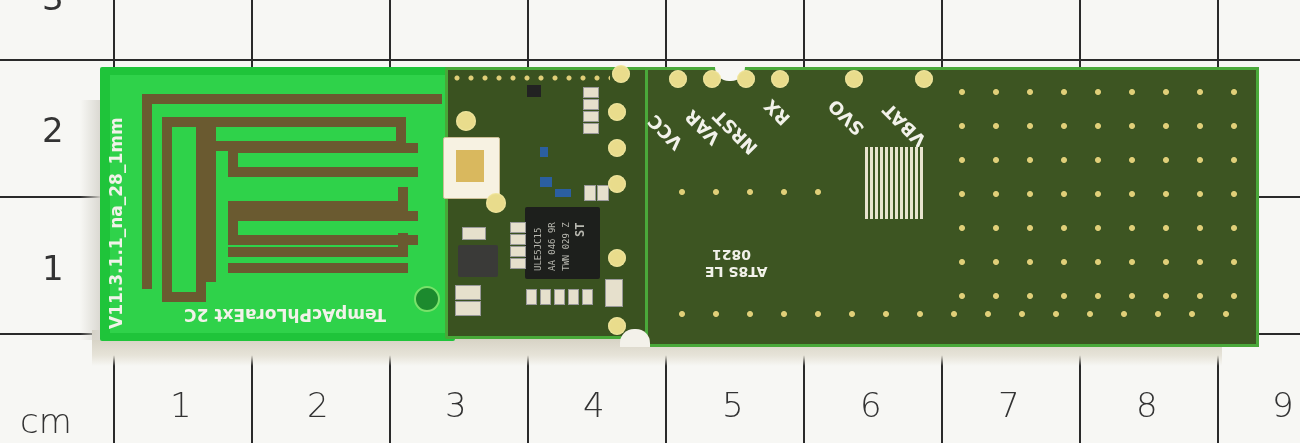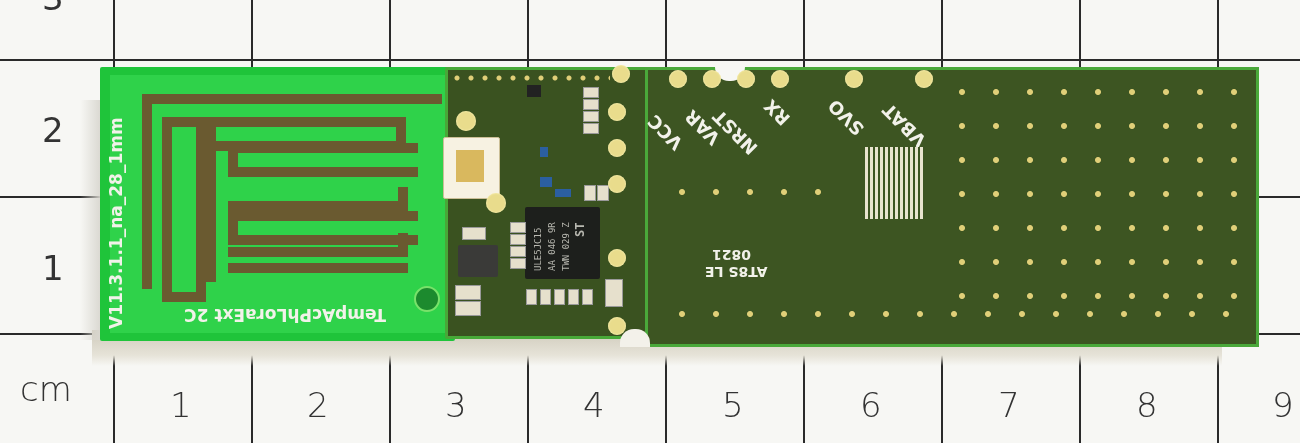--- a/index.html
+++ b/index.html
@@ -45,21 +45,21 @@
 <div class="vline" style="left:941px"></div>
 <div class="vline" style="left:1079px"></div>
 <div class="vline" style="left:1217px"></div>
 <div class="hline" style="top:59px"></div>
 <div class="hline" style="top:196px"></div>
 <div class="hline" style="top:333px"></div>
 
 <div class="shadow"></div>
 <div class="shadow-left"></div>
 
-<div class="axis-label" style="left:20px;top:369px;text-align:center;">cm</div>
+<div class="axis-label" style="left:20px;top:401px;text-align:center;">cm</div>
 <div class="axis-label" style="left:170px;top:385px;">1</div>
 <div class="axis-label" style="left:307px;top:385px;">2</div>
 <div class="axis-label" style="left:445px;top:385px;">3</div>
 <div class="axis-label" style="left:583px;top:385px;">4</div>
 <div class="axis-label" style="left:722px;top:385px;">5</div>
 <div class="axis-label" style="left:860px;top:385px;">6</div>
 <div class="axis-label" style="left:998px;top:385px;">7</div>
 <div class="axis-label" style="left:1136px;top:385px;">8</div>
 <div class="axis-label" style="left:1272px;top:385px;">9</div>
 

